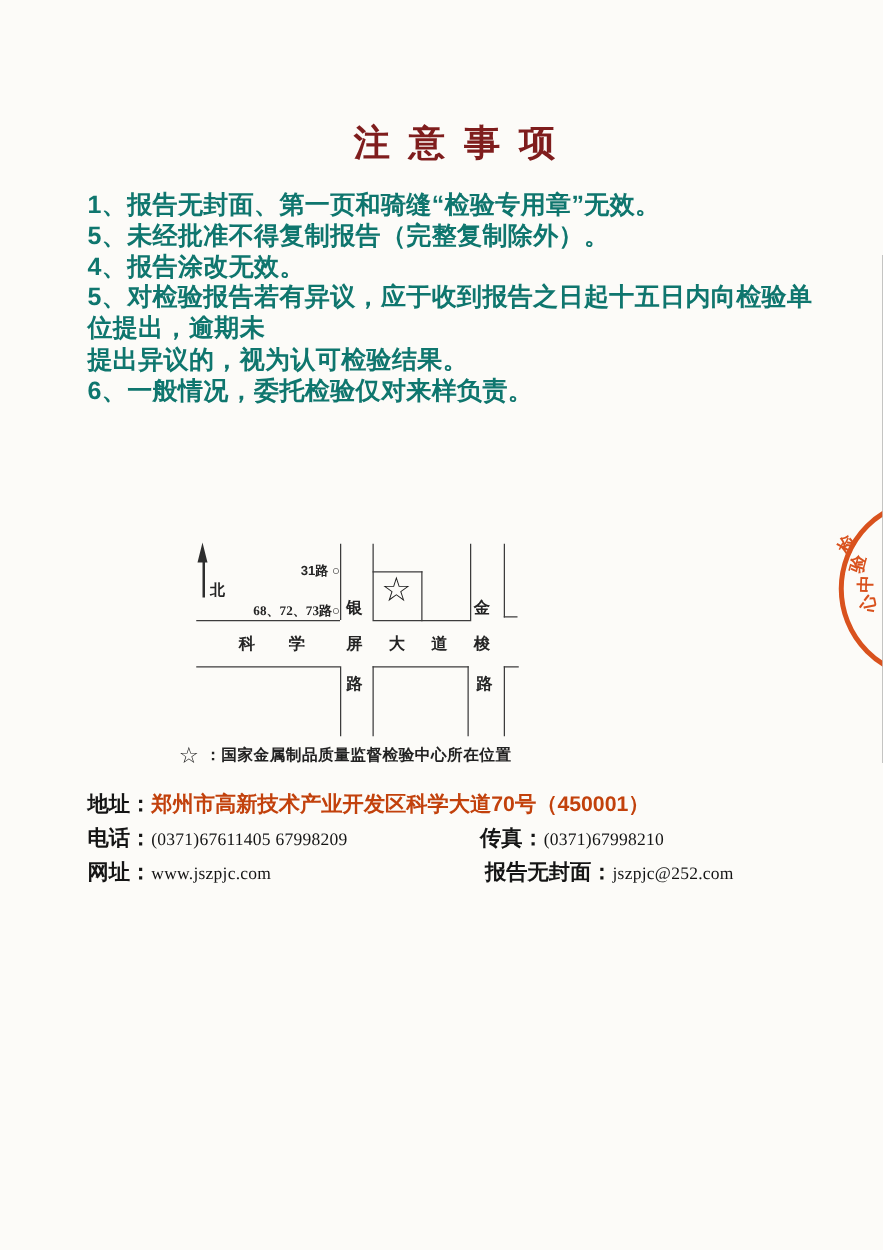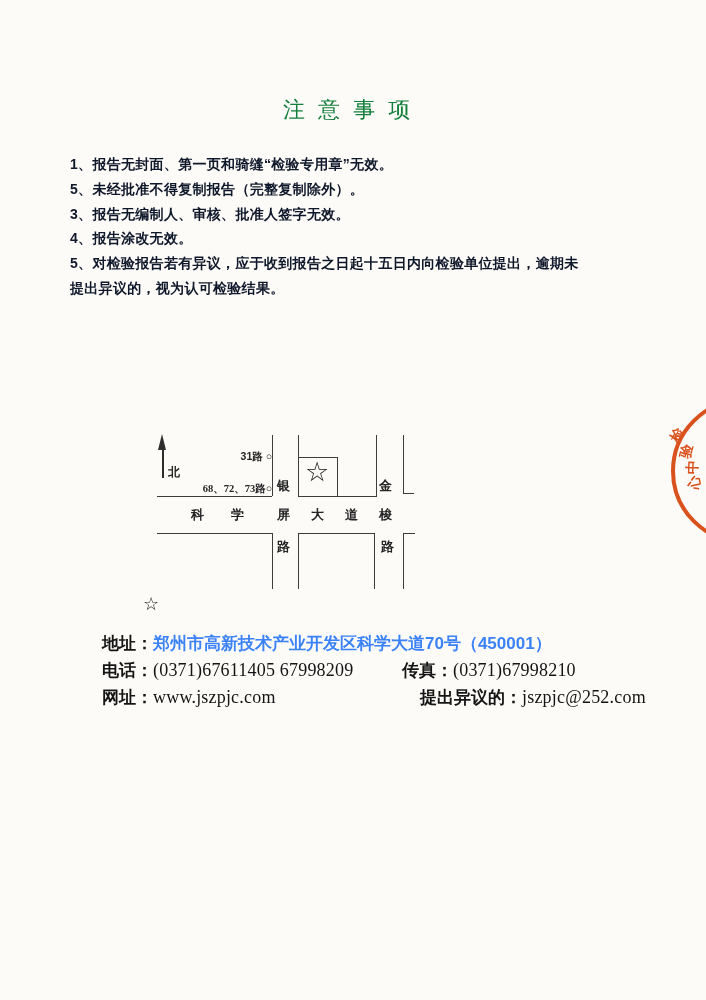--- a/index.html
+++ b/index.html
@@ -7,27 +7,27 @@
     position:relative;
     width:706px;height:1000px;
     margin:0 auto;
     background:#fcfbf8;
     overflow:hidden;
     font-family:"Liberation Sans",sans-serif;
     color:#1d1d1d;
   }
   .title{
     position:absolute;left:283px;top:95px;
-    font-size:22px;font-weight:normal;color:#15803d;
+    font-size:29px;font-weight:bold;color:#7f1d1d;
     word-spacing:5px;letter-spacing:1px;white-space:nowrap;
   }
   .notes{position:absolute;left:70px;top:152px;width:600px;}
   .note{
-    font-size:14px;font-weight:bold;line-height:24.8px;
-    white-space:pre-line;letter-spacing:0.3px;color:#0f172a;
+    font-size:20px;font-weight:bold;line-height:24.8px;
+    white-space:pre-line;letter-spacing:0.3px;color:#0f766e;
   }
   
   .map{position:absolute;left:150px;top:430px;width:300px;height:165px;}
   .ml{position:absolute;background:#3c3c3c;}
   .mchar{position:absolute;font-size:13px;font-weight:bold;color:#242424;line-height:13px;}
   .bus{position:absolute;font-size:10.5px;font-weight:bold;color:#242424;white-space:nowrap;text-align:right;}
   .star{position:absolute;left:155px;top:29px;font-size:27px;color:#161616;line-height:27px;}
   .north{position:absolute;left:6px;top:4px;width:30px;height:55px;}
   .n-head{
     position:absolute;left:2px;top:0;
@@ -35,23 +35,23 @@
     border-left:4.5px solid transparent;border-right:4.5px solid transparent;
     border-bottom:16px solid #2e2e2e;
   }
   .n-stem{position:absolute;left:6px;top:14px;width:1.6px;height:30px;background:#2e2e2e;}
   .n-label{position:absolute;left:12px;top:30px;font-size:12px;font-weight:bold;color:#242424;}
   .legend{position:absolute;left:143px;top:593px;display:flex;align-items:center;gap:5px;}
   .legend-star{font-size:18px;color:#1a1a1a;}
   .legend-text{font-size:12.5px;font-weight:bold;color:#222;letter-spacing:0.4px;}
   
   .crow{position:absolute;font-size:17px;white-space:nowrap;}
-  .clabel{font-weight:bold;color:#151515;margin-left:32px;}
-  .cvalue{font-weight:bold;color:#3b82f6;}
-  .serif{font-family:"Liberation Serif",serif;font-weight:normal;font-size:18px;color:#141414;letter-spacing:0.2px;}
+  .clabel{font-weight:bold;color:#151515;}
+  .cvalue{font-weight:bold;color:#c2410c;}
+  .serif{font-family:"Liberation Serif",serif;font-weight:normal;font-size:14px;color:#141414;letter-spacing:0.2px;}
   
   .stamp-circle{
     position:absolute;left:671px;top:398px;width:138px;height:138px;
     border:4.5px solid rgba(221,86,33,0.85);border-radius:50%;
     background:transparent;
   }
   .stamp-char{
     position:absolute;font-size:14px;font-weight:bold;
     color:rgba(207,70,23,0.92);line-height:14px;
   }
@@ -59,24 +59,24 @@
 </head>
 <body>
 
 <div class="page">
 
   <div class="title">注 意 事 项</div>
 
   <div class="notes">
     <div class="note">1、报告无封面、第一页和骑缝“检验专用章”无效。</div>
     <div class="note">5、未经批准不得复制报告（完整复制除外）。</div>
-    <div class="note">3、报告无编制人、审核、批准人签字无效。</div>
     <div class="note">4、报告涂改无效。</div>
     <div class="note">5、对检验报告若有异议，应于收到报告之日起十五日内向检验单位提出，逾期未
 提出异议的，视为认可检验结果。</div>
+    <div class="note">6、一般情况，委托检验仅对来样负责。</div>
   </div>
 
   <div class="map">
 
     <div class="north">
       <div class="n-head"></div>
       <div class="n-stem"></div>
       <div class="n-label">北</div>
     </div>
 
@@ -111,36 +111,37 @@
     <span class="mchar" style="left:41px;top:78px;">科</span>
     <span class="mchar" style="left:81px;top:78px;">学</span>
     <span class="mchar" style="left:161px;top:78px;">大</span>
     <span class="mchar" style="left:195px;top:78px;">道</span>
 
     <span class="star">☆</span>
   </div>
 
   <div class="legend">
     <span class="legend-star">☆</span>
+    <span class="legend-text">：国家金属制品质量监督检验中心所在位置</span>
   </div>
 
   <div class="crow" style="left:70px;top:632px;">
     <span class="clabel">地址：</span><span class="cvalue">郑州市高新技术产业开发区科学大道70号（450001）</span>
   </div>
   <div class="crow" style="left:70px;top:659px;">
     <span class="clabel">电话：</span><span class="serif">(0371)67611405 67998209</span>
   </div>
-  <div class="crow" style="left:370px;top:659px;">
+  <div class="crow" style="left:384px;top:659px;">
     <span class="clabel">传真：</span><span class="serif">(0371)67998210</span>
   </div>
   <div class="crow" style="left:70px;top:686px;">
     <span class="clabel">网址：</span><span class="serif">www.jszpjc.com</span>
   </div>
   <div class="crow" style="left:388px;top:686px;">
-    <span class="clabel">提出异议的：</span><span class="serif">jszpjc@252.com</span>
+    <span class="clabel">报告无封面：</span><span class="serif">jszpjc@252.com</span>
   </div>
 
   <div class="stamp-circle" style="border-color: rgb(217, 82, 30);"></div>
   <span class="stamp-char" style="left: 670px; top: 428px; transform: rotate(-62deg); color: rgb(217, 82, 30);">检</span>
   <span class="stamp-char" style="left: 679px; top: 444px; transform: rotate(-75deg); color: rgb(217, 82, 30);">验</span>
   <span class="stamp-char" style="left: 685px; top: 460px; transform: rotate(-88deg); color: rgb(217, 82, 30);">中</span>
   <span class="stamp-char" style="left: 687px; top: 476px; transform: rotate(-102deg); color: rgb(217, 82, 30);">心</span>
 
 </div>
 

